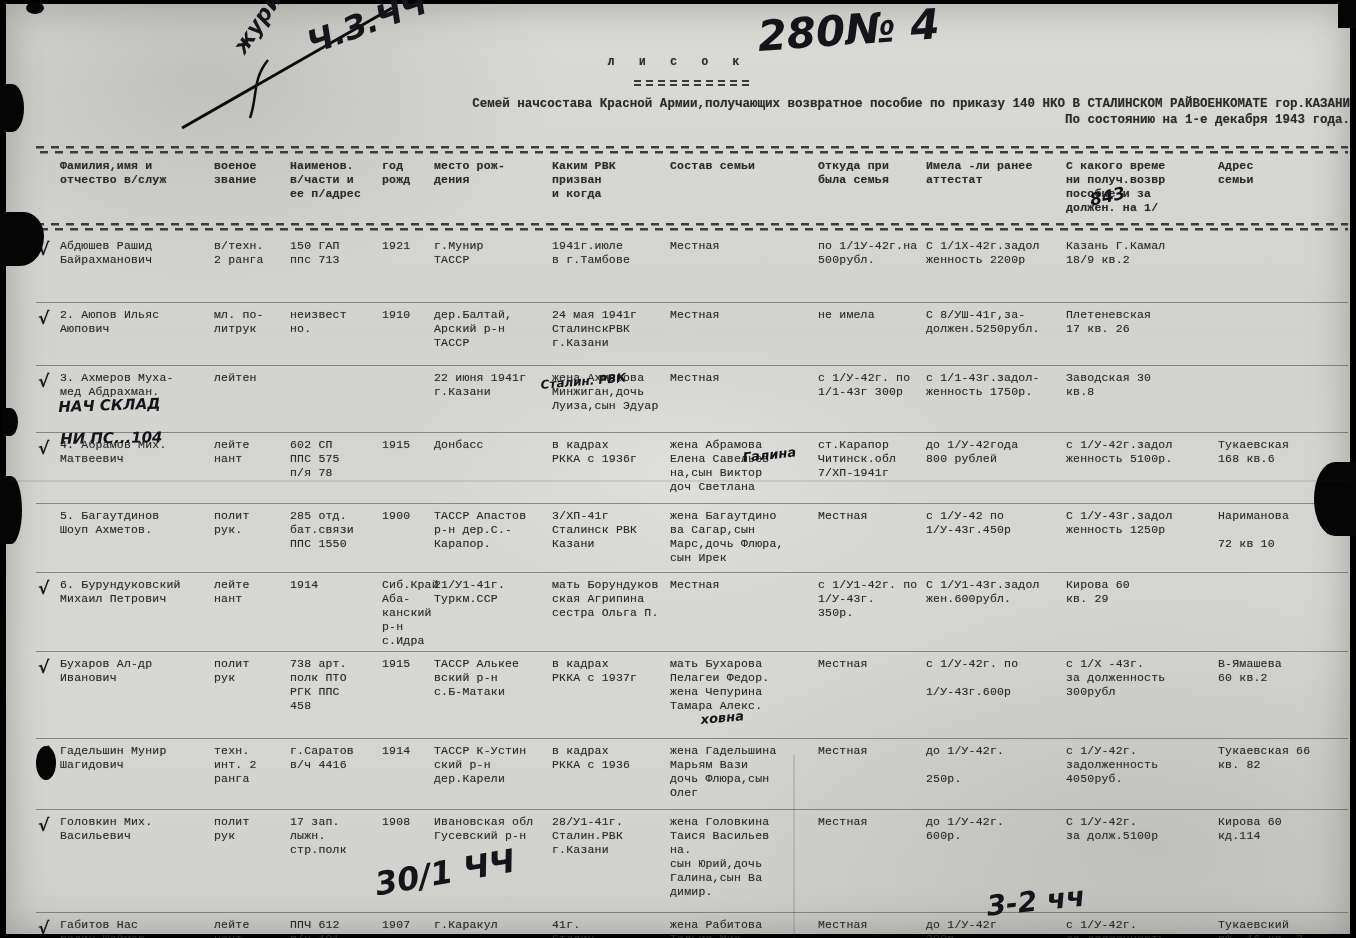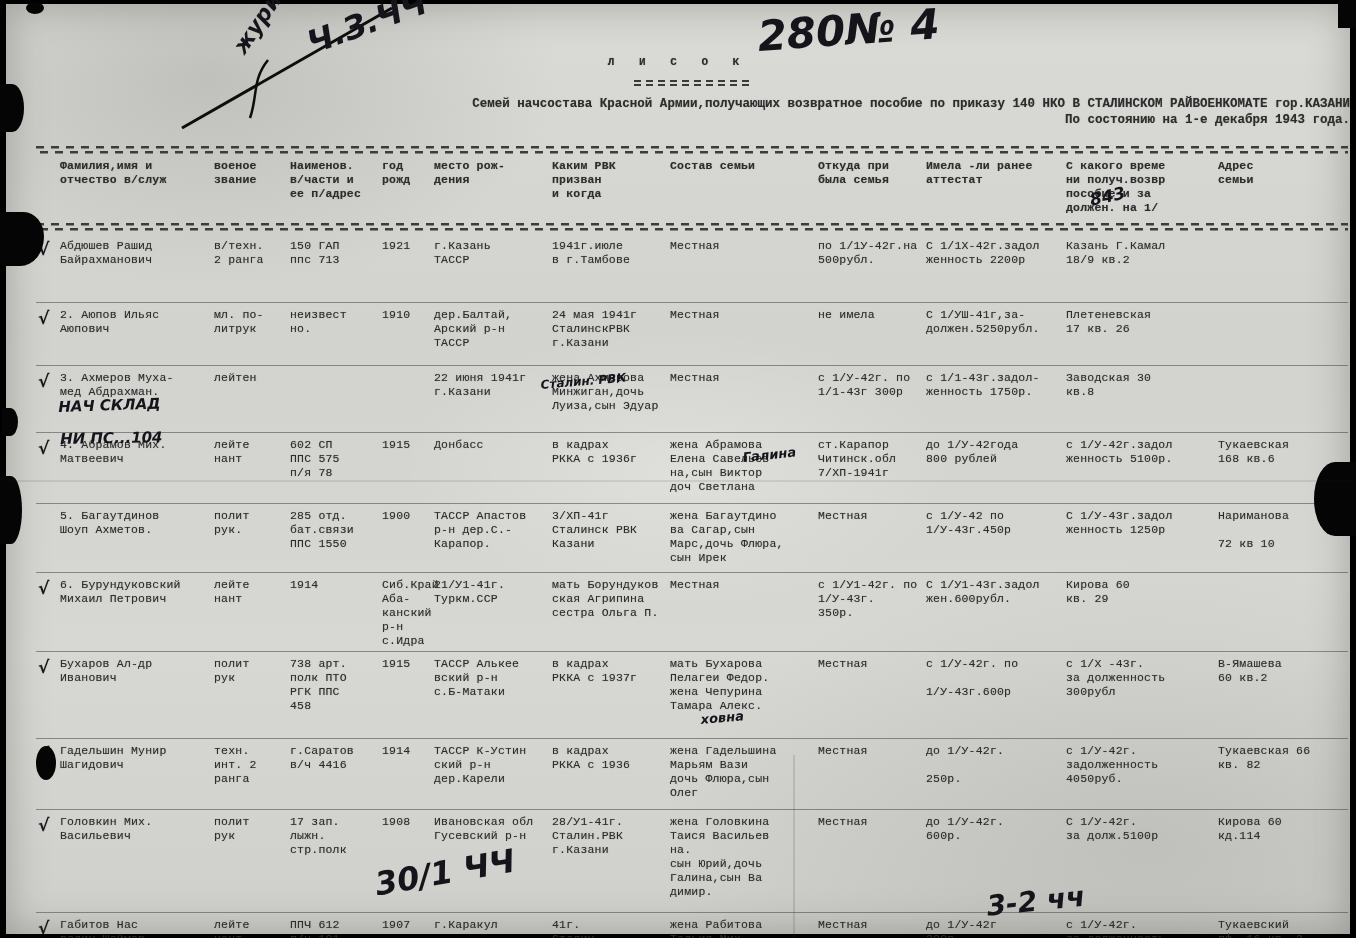--- a/index.html
+++ b/index.html
@@ -105,21 +105,21 @@
     <div>
         <div class="row" style="min-height: 60px;">
           <div class="cell check">√</div>
           <div class="cell typed">Абдюшев Рашид
 Байрахманович</div>
           <div class="cell typed">в/техн.
 2 ранга</div>
           <div class="cell typed">150 ГАП
 ппс 713</div>
           <div class="cell typed">1921</div>
-          <div class="cell typed">г.Казань
+          <div class="cell typed">г.Мунир
 ТАССР</div>
           <div class="cell typed">1941г.июле
 в г.Тамбове</div>
           <div class="cell typed">Местная</div>
           <div class="cell typed">по 1/1У-42г.на
 500рубл.</div>
           <div class="cell typed">С 1/1Х-42г.задол
 женность 2200р</div>
           <div class="cell typed">Казань Г.Камал
 18/9 кв.2</div>
@@ -134,21 +134,21 @@
 но.</div>
           <div class="cell typed">1910</div>
           <div class="cell typed">дер.Балтай,
 Арский р-н
 ТАССР</div>
           <div class="cell typed">24 мая 1941г
 СталинскРВК
 г.Казани</div>
           <div class="cell typed">Местная</div>
           <div class="cell typed">не имела</div>
-          <div class="cell typed">С 1/УШ-41г,за-
+          <div class="cell typed">С 8/УШ-41г,за-
 должен.5250рубл.</div>
           <div class="cell typed">Плетеневская
 17 кв. 26</div>
         </div>
         <div class="row" style="min-height: 58px;">
           <div class="cell check">√</div>
           <div class="cell typed">3. Ахмеров Муха-
    мед Абдрахман.</div>
           <div class="cell typed">лейтен</div>
           <div class="cell typed"></div>

